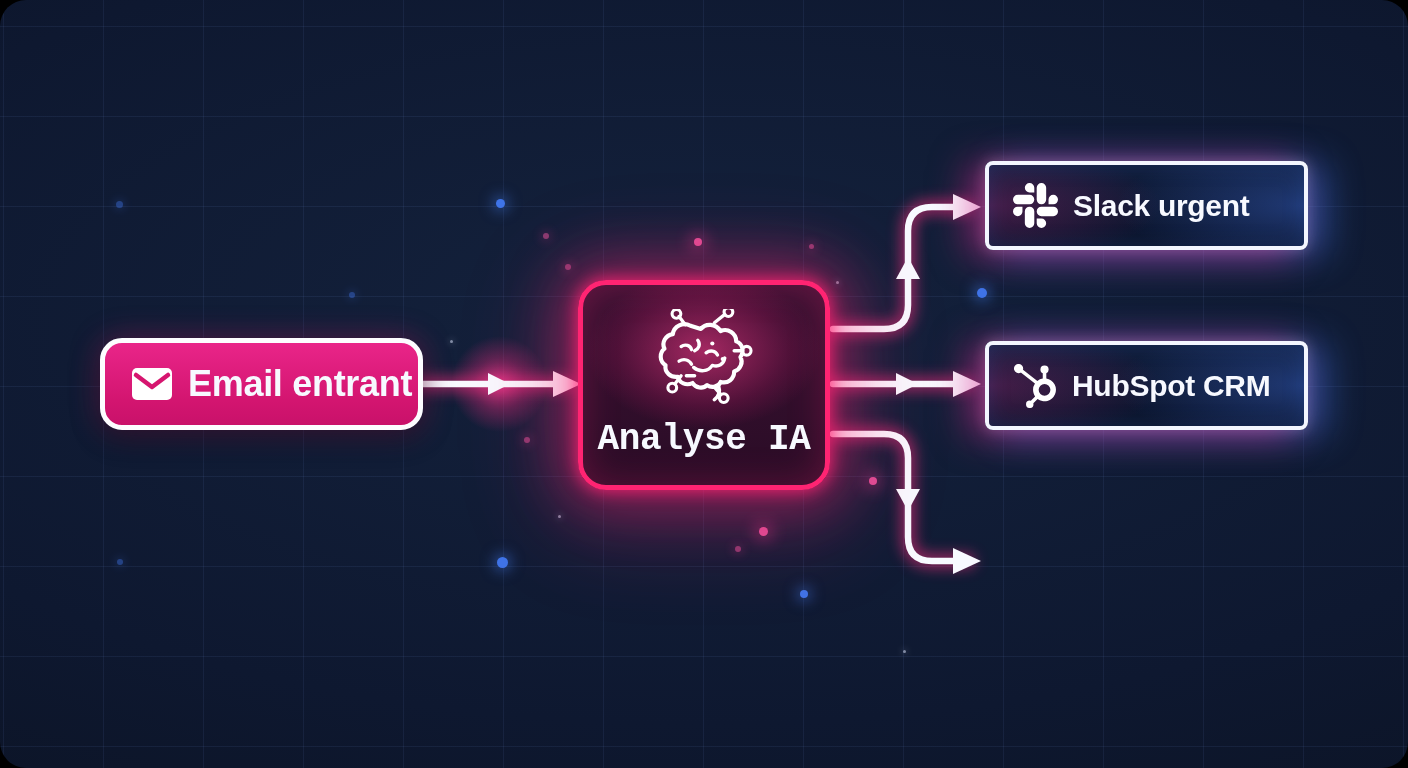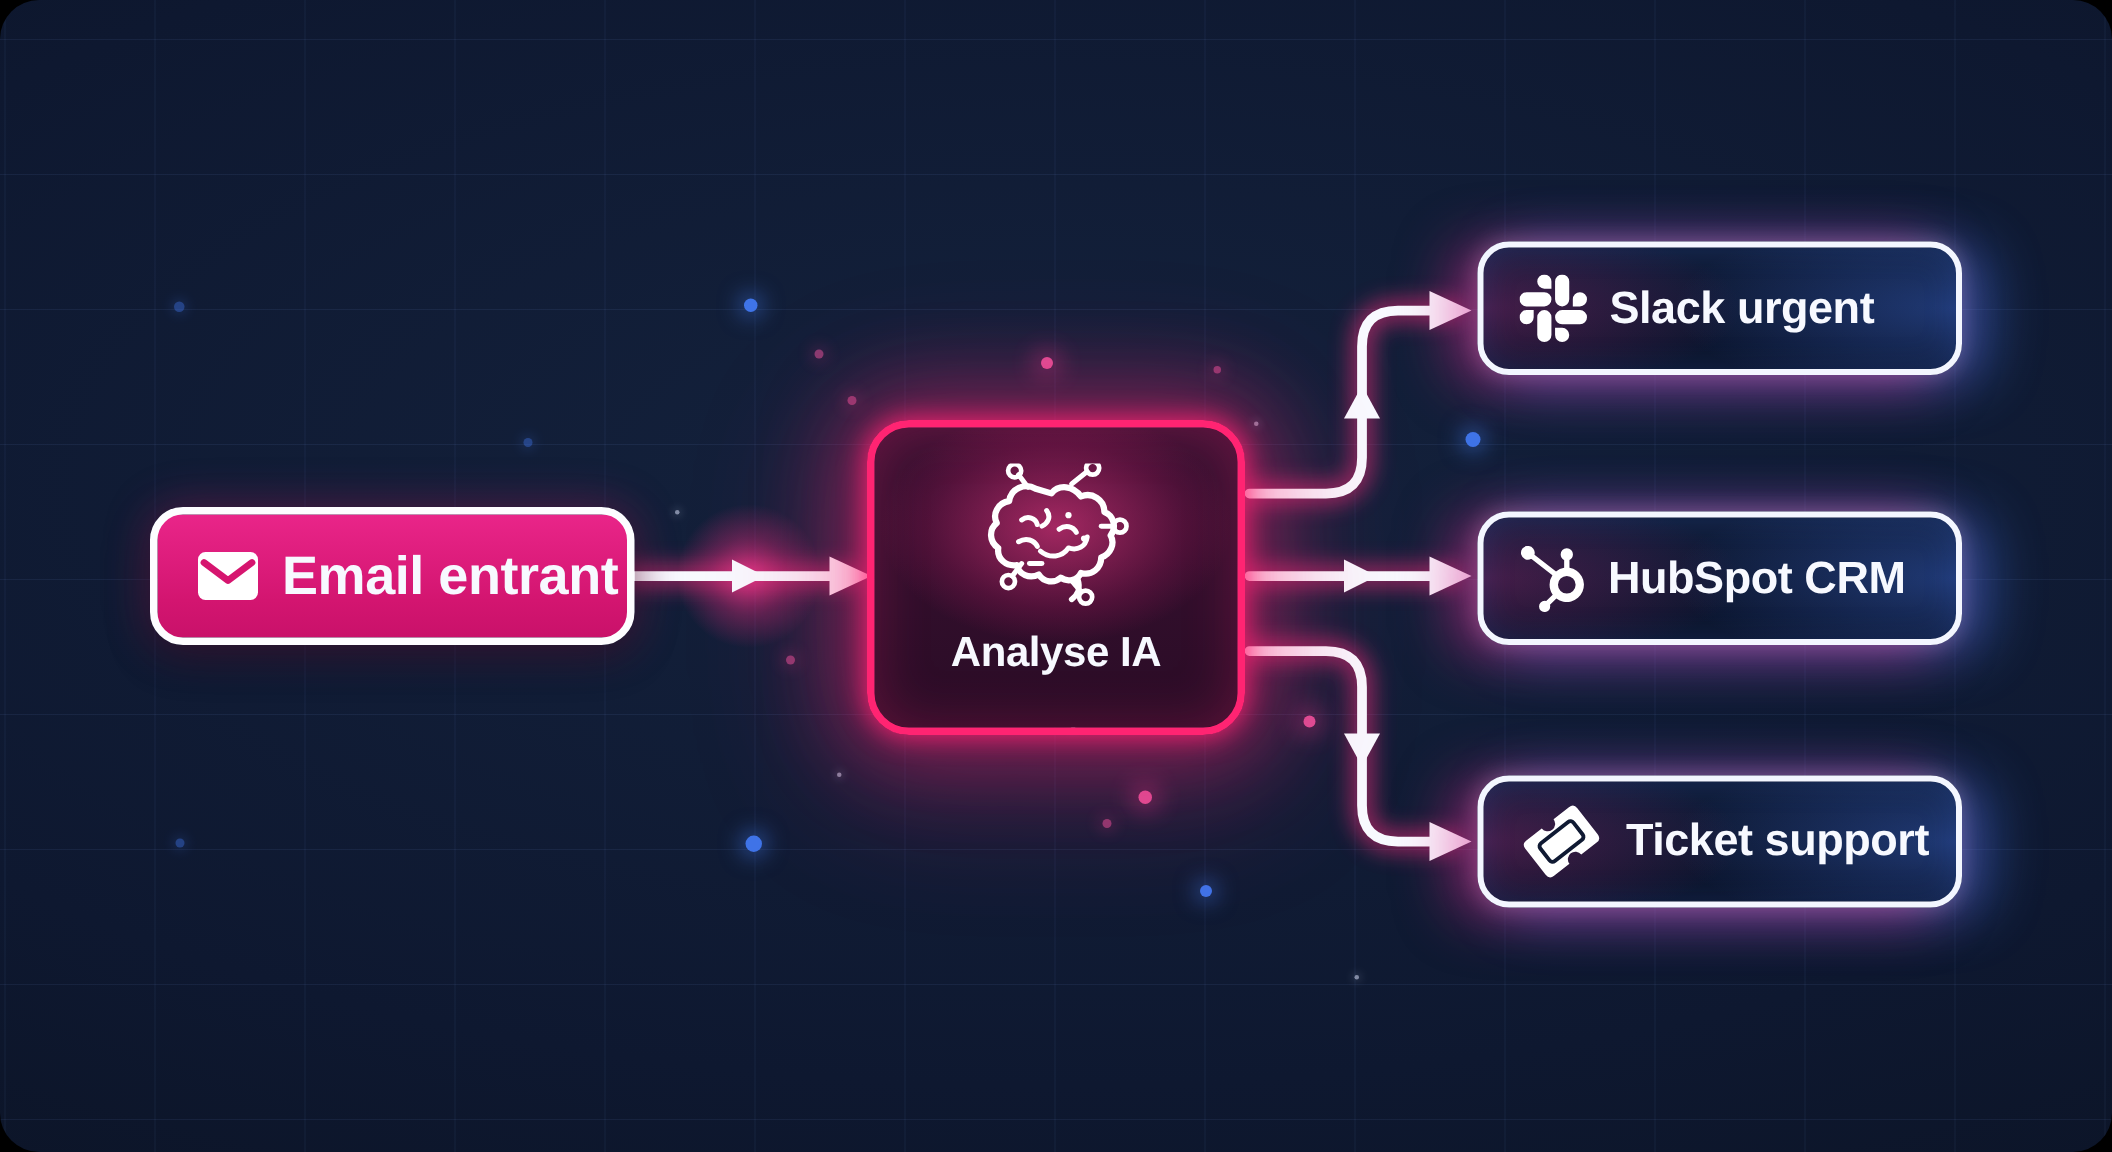--- a/index.html
+++ b/index.html
@@ -44,24 +44,24 @@
   .node-analyse{
     left:578px;top:280px;width:252px;height:210px;border-radius:28px;
     border:5px solid #ff2472;flex-direction:column;justify-content:flex-start;gap:14px;
     padding:24px 10px 0 10px;
     background:
       radial-gradient(62% 50% at 50% 33%, rgba(255,60,140,.55) 0%, rgba(160,25,90,.28) 55%, rgba(0,0,0,0) 78%),
       linear-gradient(180deg,#3a1132 0%,#2a0c26 100%);
     box-shadow:0 0 16px 2px rgba(255,35,115,.8), 0 0 55px 18px rgba(255,35,115,.4),
                0 14px 90px 34px rgba(255,35,115,.18), inset 0 0 36px rgba(255,40,120,.25);
   }
-  .node-analyse .label{font-size:28px;}
+  .node-analyse .label{font-size:36px;font-family:Liberation Mono, monospace;}
 
   .node-out{
-    width:323px;height:89px;border-radius:21px;border:4px solid #f3f6ff;left:985px;
+    width:323px;height:89px;border-radius:8px;border:4px solid #f3f6ff;left:985px;
     background:
       radial-gradient(130% 170% at 0% 50%, rgba(215,40,130,.28) 0%, rgba(215,40,130,0) 42%),
       radial-gradient(130% 170% at 100% 50%, rgba(70,125,255,.32) 0%, rgba(70,125,255,0) 46%),
       linear-gradient(180deg,#101d3a 0%,#0b142b 100%);
     box-shadow:-16px 4px 36px 2px rgba(230,40,140,.5), 16px 4px 36px 2px rgba(75,130,255,.45),
                0 0 14px rgba(255,255,255,.28), inset 0 0 22px rgba(60,110,220,.18);
   }
   .node-out .label{font-size:30px;}
   .node-slack{top:161px;}
   .node-hubspot{top:341px;}
@@ -185,26 +185,15 @@
 
     <div class="node node-out node-hubspot">
       <span class="icon">
         <svg width="44" height="44" viewBox="0 0 24 24" fill="#ffffff">
           <path d="M18.164 7.931V5.085a2.198 2.198 0 0 0 1.266-1.978v-.066A2.199 2.199 0 0 0 17.232.843h-.066a2.199 2.199 0 0 0-2.198 2.198v.066c0 .859.494 1.604 1.213 1.967l.053.024v2.852a6.231 6.231 0 0 0-2.964 1.304l.012-.009-7.842-6.107a2.5 2.5 0 1 0-1.172 1.508l-.012.006 7.715 6.005a6.204 6.204 0 0 0-1.039 3.447c0 1.344.425 2.588 1.148 3.607l-.013-.019-2.346 2.346a2.005 2.005 0 0 0-.58-.094h-.002a2.033 2.033 0 1 0 2.033 2.033c0-.207-.031-.406-.089-.593l.004.014 2.321-2.321a6.247 6.247 0 1 0 4.766-11.146l-.031-.005zm-.964 9.377a3.206 3.206 0 1 1 .002-6.412 3.206 3.206 0 0 1-.002 6.412z"></path>
         </svg>
       </span>
       <span class="label">HubSpot CRM</span>
     </div>
 
-    <div class="node node-out node-ticket">
-      <span class="icon">
-        <svg width="56" height="56" viewBox="0 0 56 56">
-          <g transform="translate(28 28) rotate(-38) translate(-22 -15)">
-            <path fill="#ffffff" d="M4 0 H17 A5 5 0 0 0 27 0 H40 Q44 0 44 4 V26 Q44 30 40 30 H27 A5 5 0 0 0 17 30 H4 Q0 30 0 26 V4 Q0 0 4 0 Z"></path>
-            <rect x="8" y="7.5" width="28" height="15" rx="2.5" fill="none" stroke="#101a33" stroke-width="2.6"></rect>
-          </g>
-        </svg>
-      </span>
-      <span class="label">Ticket support</span>
-    </div>
 
   </div>
 </div>
 
 </body></html>

